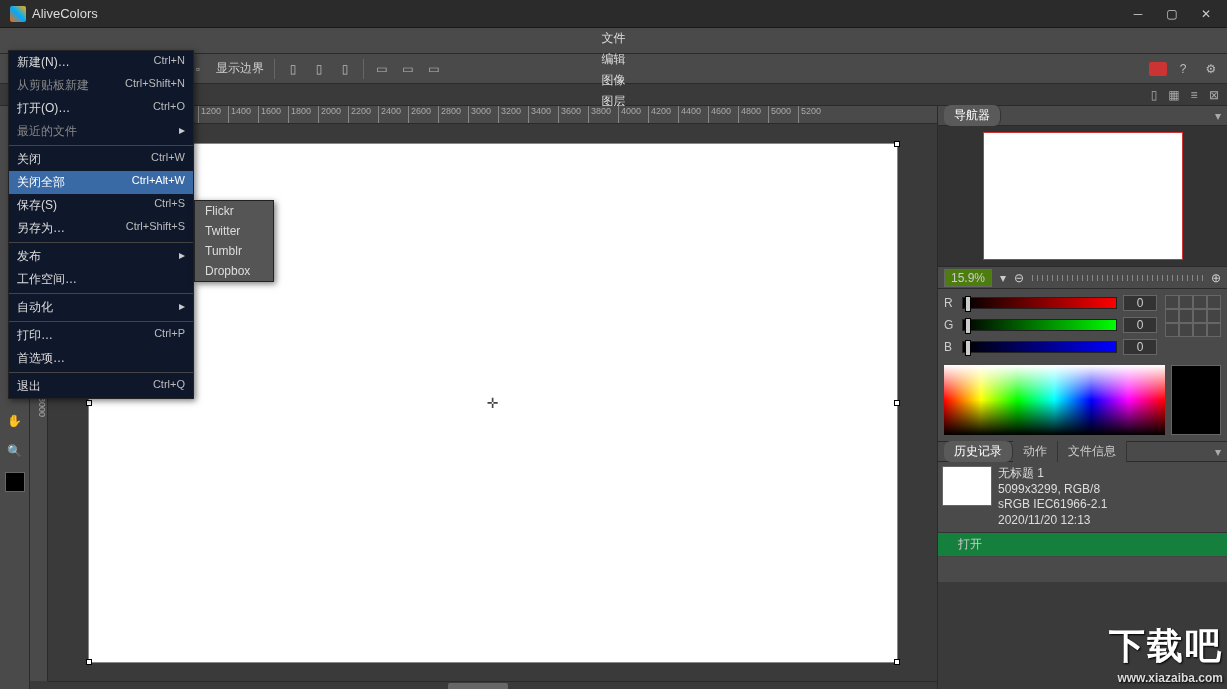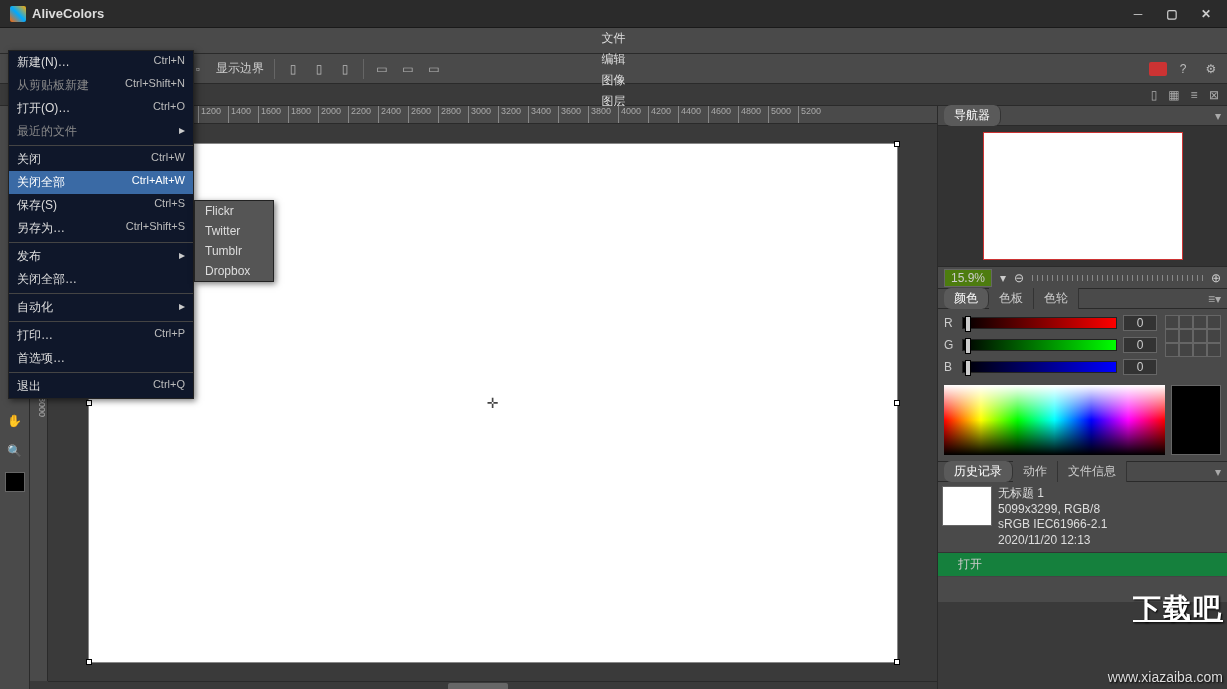--- a/index.html
+++ b/index.html
@@ -1,19 +1,19 @@
 <!DOCTYPE html>
 <html><head>
 <meta charset="utf-8">
 <style>
 * { margin: 0; padding: 0; box-sizing: border-box; font-family: "Microsoft YaHei", Arial, sans-serif; font-size: 12px; user-select: none; }
 body { width: 1227px; height: 689px; background: #3a3a3a; color: #ccc; overflow: hidden; position: relative; }
 
 
-.titlebar { height: 28px; background: #2b2b2b; display: flex; align-items: center; padding: 0 4px; border-bottom: 1px solid #1a1a1a; font-weight: bold; }
+.titlebar { height: 28px; background: #2b2b2b; display: flex; align-items: center; padding: 0 4px; border-bottom: 1px solid #1a1a1a; }
 .app-logo { width: 16px; height: 16px; margin: 0 6px; background: linear-gradient(45deg,#f60,#0af,#fa0); border-radius: 2px; }
 .app-title { flex: 1; color: #ddd; font-size: 13px; }
 .win-btns { display: flex; gap: 0; }
 .win-btn { width: 34px; height: 22px; display: flex; align-items: center; justify-content: center; color: #ccc; }
 
 
 .menubar { height: 26px; background: #4a4a4a; display: flex; align-items: center; padding: 0 4px; border-bottom: 1px solid #2a2a2a; flex-direction: column; }
 .menu-item { padding: 2px 8px; color: #ddd; }
 
 
@@ -92,22 +92,22 @@
 .dd-shortcut { color: #bbb; font-size: 11px; }
 .dd-item.highlighted .dd-shortcut { color:#fff;}
 .dd-arrow { color: #ccc; }
 .dd-sep { height: 1px; background: #444; margin: 2px 0; }
 
 .submenu { position: absolute; top: 200px; left: 194px; width: 80px; background: #555; border: 1px solid #222; box-shadow: 2px 2px 6px rgba(0,0,0,.5); z-index: 101; }
 .sub-item { padding: 3px 10px; color: #ddd; }
 
 
 .watermark { position:absolute; right:4px; bottom:4px; color:#fff; text-align:right; font-weight:bold; text-shadow:1px 1px 2px #000; pointer-events:none;}
-.watermark .big { font-size:28px; letter-spacing:2px;text-decoration:underline;}
-.watermark .small { font-size:14px; font-weight:normal; color:#ddd;margin-top:41px;}
+.watermark .big { font-size:36px; letter-spacing:2px;}
+.watermark .small { font-size:12px; font-weight:bold; color:#ddd;}
 </style>
 </head>
 <body>
 
 <div class="titlebar">
   <div class="app-logo"></div>
   <div class="app-title">AliveColors</div>
   <div class="win-btns">
     <div class="win-btn">─</div>
     <div class="win-btn">▢</div>
@@ -241,26 +241,20 @@
       <div class="zoom-bar">
         <span class="zoom-val">15.9%</span>
         <span>▾</span>
         <span>⊖</span>
         <div class="zoom-slider"></div>
         <span>⊕</span>
       </div>
     </div>
 
     <div class="panel">
-      <div class="panel-header">
-        <span class="panel-tab active">颜色</span>
-        <span class="panel-tab">色板</span>
-        <span class="panel-tab">色轮</span>
-        <span class="panel-menu">≡▾</span>
-      </div>
       <div class="color-body">
         <div style="display:flex; gap:8px;">
           <div style="flex:1;">
             <div class="color-row">
               <span class="color-letter">R</span>
               <div class="color-slider sl-r">
                   <div class="sl-handle"></div>
                 </div>
               <span class="color-val">0</span>
             </div>
@@ -363,21 +357,21 @@
   <div class="dd-item">
       <span class="dd-label">另存为…</span>
       <span class="dd-shortcut">Ctrl+Shift+S</span>
     </div>
   <div class="dd-sep"></div>
   <div class="dd-item">
       <span class="dd-label">发布</span>
       <span class="dd-arrow">▸</span>
     </div>
   <div class="dd-item">
-      <span class="dd-label">关闭全部…</span>
+      <span class="dd-label">工作空间…</span>
     </div>
   <div class="dd-sep"></div>
   <div class="dd-item">
       <span class="dd-label">自动化</span>
       <span class="dd-arrow">▸</span>
     </div>
   <div class="dd-sep"></div>
   <div class="dd-item">
       <span class="dd-label">打印…</span>
       <span class="dd-shortcut">Ctrl+P</span>

